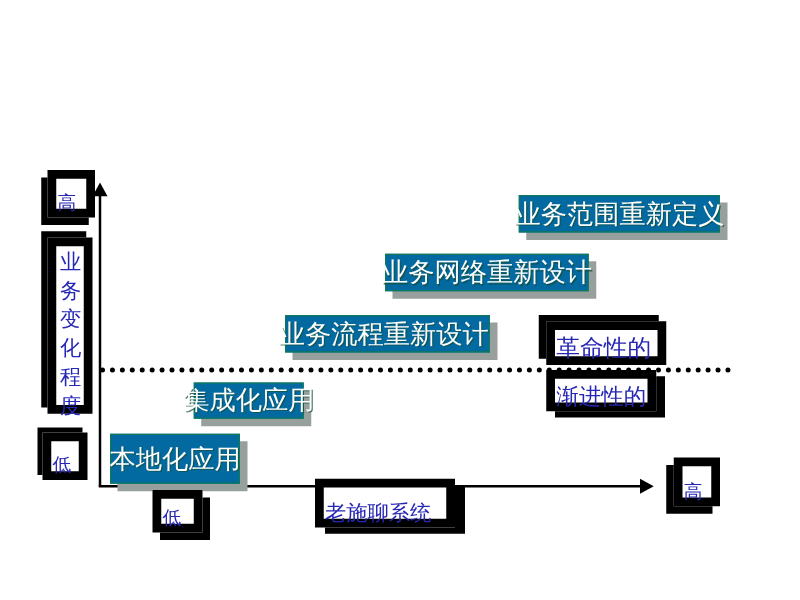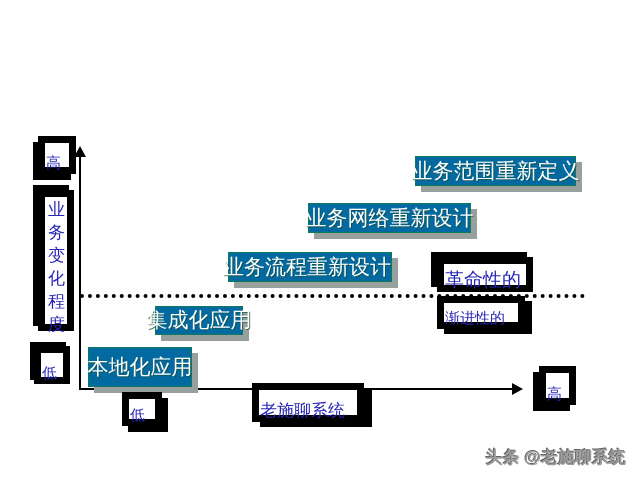--- a/index.html
+++ b/index.html
@@ -38,21 +38,21 @@
   .f-ylabel{left:38px;top:190px;width:36px;height:141px;box-shadow:-5px -5px 0 #000;overflow:visible;}
   .f-ylabel>span{
     position:static;display:block;white-space:pre-line;font-size:17px;line-height:23px;
     padding:1px 0 0 1px;text-align:center;
   }
   .f-ylow{left:34px;top:346px;width:36px;height:38px;box-shadow:-4px -4px 0 #000;}
   .f-xlow{left:122px;top:392px;width:40px;height:34px;box-shadow:6px 6px 0 #000;}
   .f-benefit{left:252px;top:383px;width:112px;height:39px;box-shadow:8px 5px 0 #000;font-size:17px;}
   .f-xhigh{left:539px;top:366px;width:37px;height:39px;box-shadow:-6px 6px 0 #000;}
   .f-rev{left:437px;top:257px;width:96px;height:35px;box-shadow:-6px -5px 0 #000;font-size:19px;}
-  .f-inc{left:437px;top:296px;width:88px;height:33px;box-shadow:7px 5px 0 #000;font-size:15px;padding-left:48px;}
+  .f-inc{left:437px;top:296px;width:88px;height:33px;box-shadow:7px 5px 0 #000;font-size:18px;padding-left:48px;}
   
   .gbox{
     position:absolute;background:#0369a1;border:1px solid #0e7a5a;box-sizing:border-box;
     box-shadow:6px 6px 0 #98a09e;color:#ffffff;font-size:21px;line-height:1;
     display:flex;align-items:center;justify-content:center;white-space:nowrap;z-index:2;
     text-shadow:1px 1px 0 rgba(20,80,60,0.75);
   }
   .g-local{left:88px;top:347px;width:104px;height:40px;}
   .g-integrated{left:155px;top:306px;width:88px;height:29px;}
   .g-process{left:228px;top:252px;width:164px;height:30px;justify-content:flex-end;}
@@ -122,15 +122,14 @@
     </div>
     <div class="gbox g-network">
       <span>业务网络重新设计</span>
     </div>
     <div class="gbox g-scope">
       <span>业务范围重新定义</span>
     </div>
 
   </div>
 
-  <div class="watermark">头条 @老施聊系统</div>
 
 </div>
 
 </body></html>

